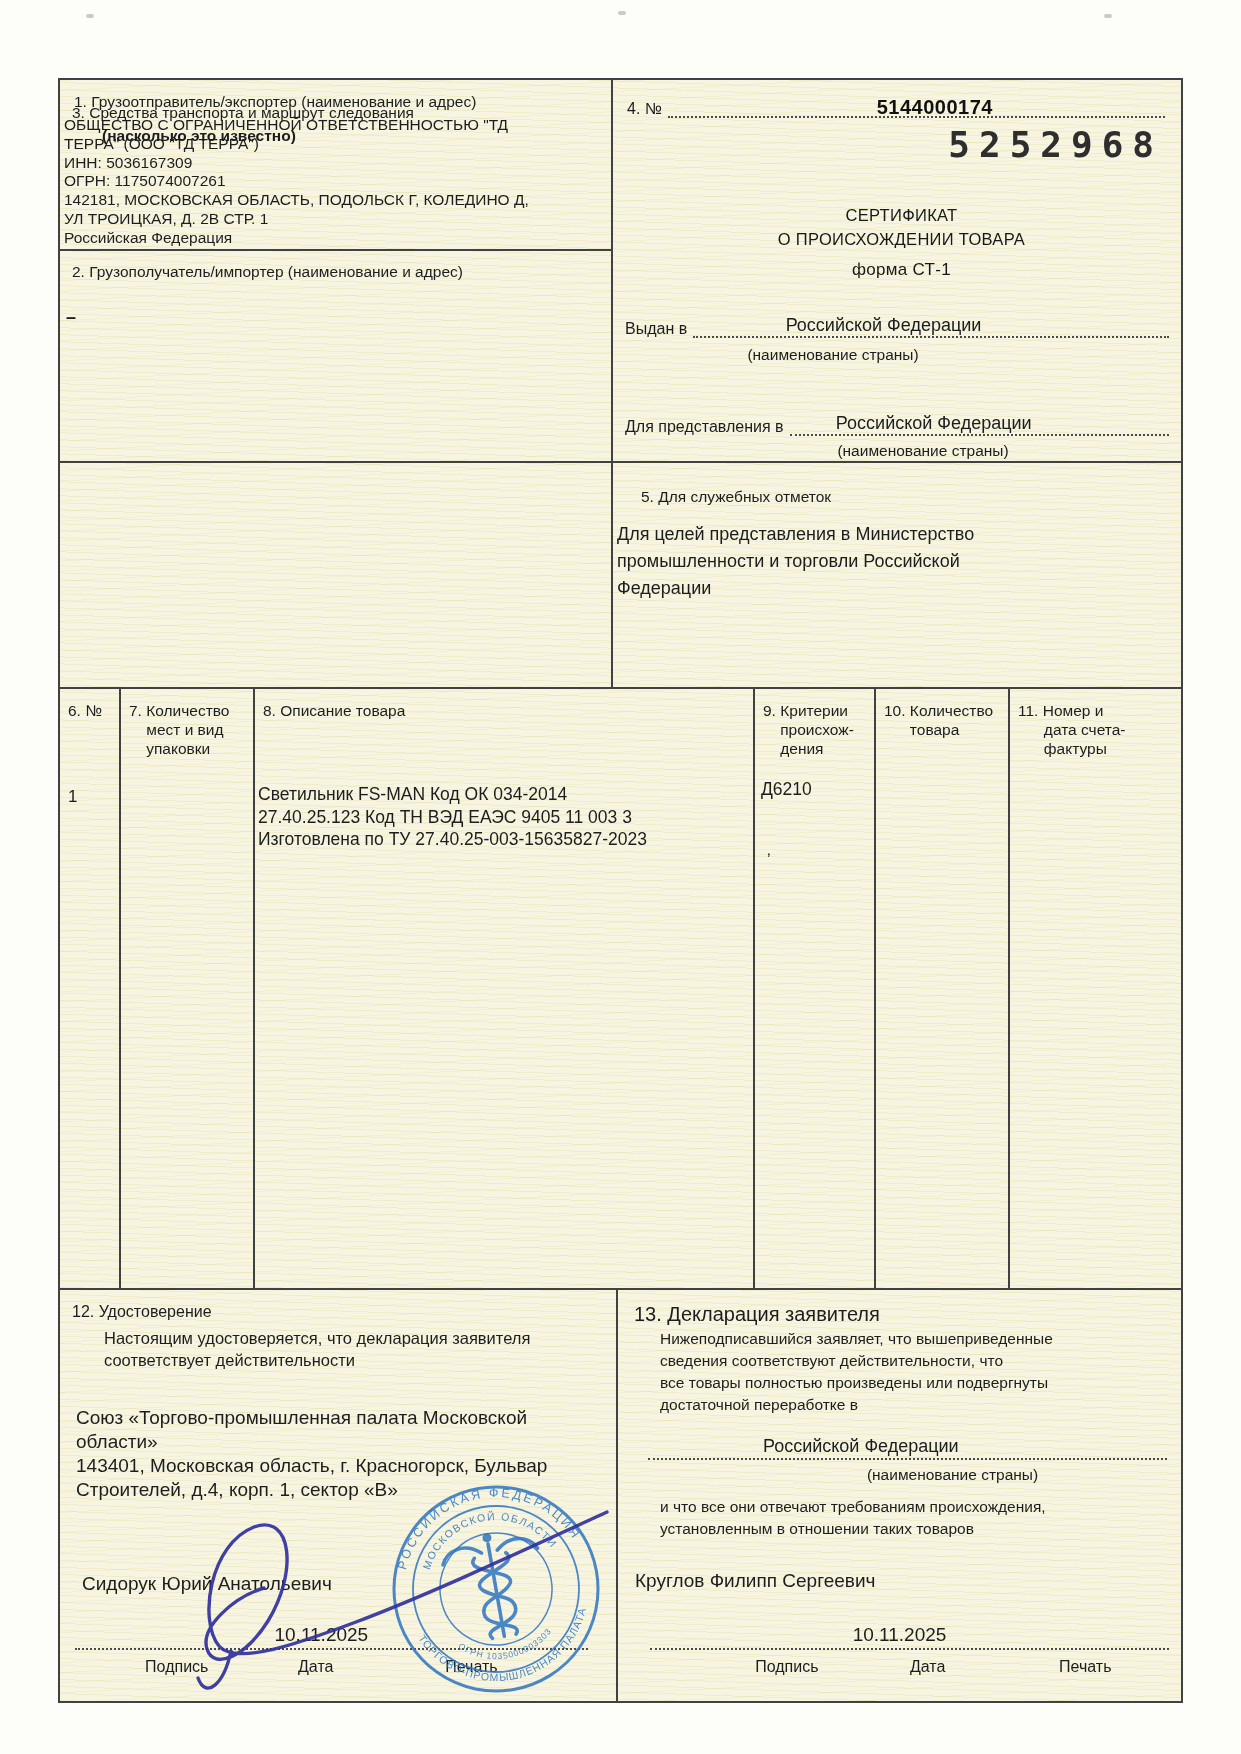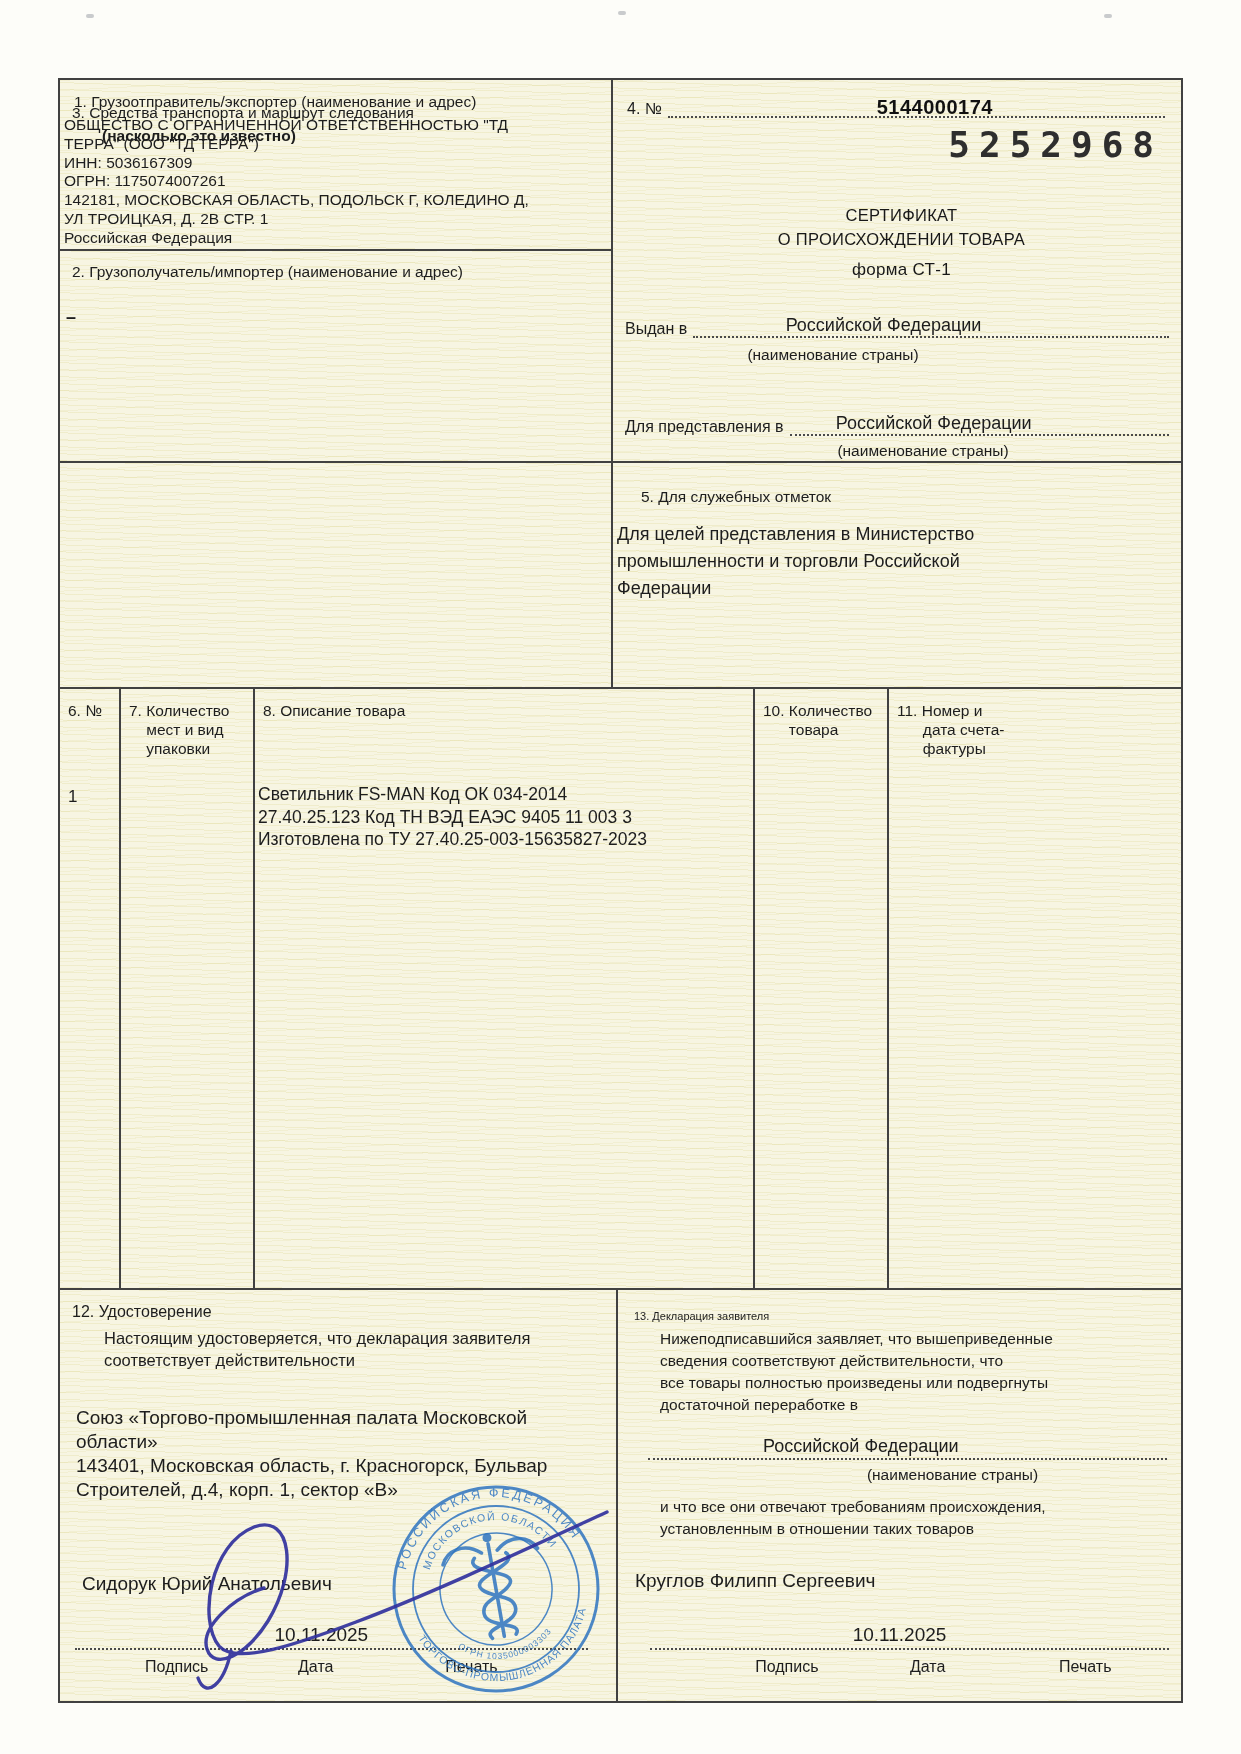--- a/index.html
+++ b/index.html
@@ -61,21 +61,21 @@
   .c8 .th{}
   .td6{position:absolute;top:98px;left:8px;font-size:17px;}
   .td8{position:absolute;top:94px;left:3px;font-size:17.5px;line-height:22.5px;}
   .td9{position:absolute;top:90px;left:6px;font-size:17.5px;}
   .mark{position:absolute;top:152px;left:12px;font-size:16px;}
 
   
   .b12{width:558px;border-right:2px solid #414141;box-sizing:border-box;position:relative;}
   .b13{flex:1;position:relative;}
   .b12 .lbl{position:absolute;top:13px;left:12px;font-size:16px;}
-  .b13 .lbl{position:absolute;top:20px;left:16px;font-size:11px;}
+  .b13 .lbl{position:absolute;top:13px;left:16px;font-size:20px;}
   .stmt12{position:absolute;top:37px;left:44px;font-size:16.5px;line-height:22px;}
   .org{position:absolute;top:116px;left:16px;font-size:19px;line-height:24px;}
   .signer12{position:absolute;top:283px;left:22px;font-size:19px;}
   .stmt13{position:absolute;top:38px;left:42px;font-size:15.5px;line-height:22px;}
   .cline{position:absolute;top:168px;left:30px;right:14px;border-bottom:2px dotted #4a4a4a;height:0;}
   .cval{position:absolute;bottom:1px;left:41%;transform:translateX(-50%);font-size:18px;white-space:nowrap;}
   .chint{position:absolute;top:176px;left:120px;right:14px;text-align:center;font-size:15.5px;}
   .stmt13b{position:absolute;top:206px;left:42px;font-size:15.5px;line-height:22px;}
   .signer13{position:absolute;top:280px;left:17px;font-size:19px;}
   .sdate{position:absolute;top:334px;transform:translateX(-50%);font-size:19px;}
@@ -163,20 +163,27 @@
       <div class="tc c7">
         <div class="th pref">7. Количество
     мест и вид
     упаковки</div>
       </div>
       <div class="tc c8">
         <div class="th">8. Описание товара</div>
         <div class="td8 pre">Светильник FS-MAN Код ОК 034-2014
 27.40.25.123 Код ТН ВЭД ЕАЭС 9405 11 003 3
 Изготовлена по ТУ 27.40.25-003-15635827-2023</div>
+      </div>
+      <div class="tc c9">
+        <div class="th pref">9. Критерии
+    происхож-
+    дения</div>
+        <div class="td9">Д6210</div>
+        <div class="mark">‚</div>
       </div>
       <div class="tc c10">
         <div class="th pref">10. Количество
       товара</div>
       </div>
       <div class="tc c11">
         <div class="th pref">11. Номер и
       дата счета-
       фактуры</div>
       </div>

